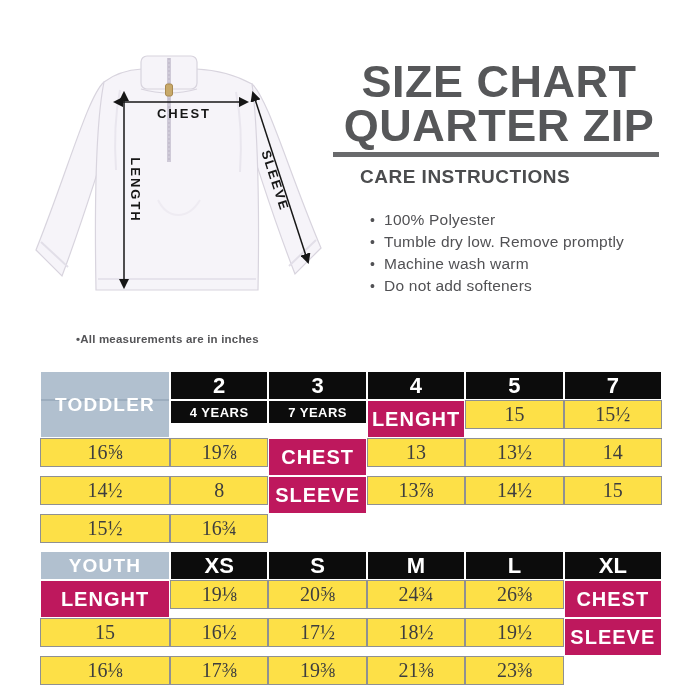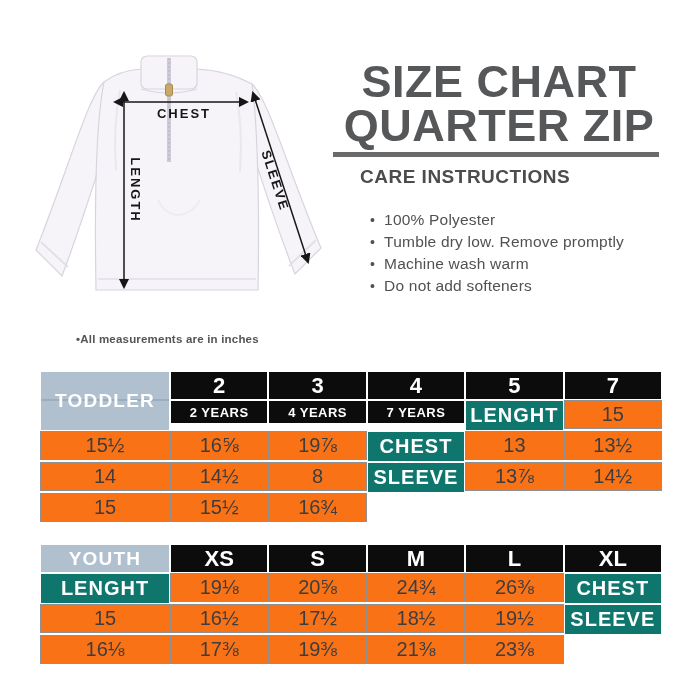--- a/index.html
+++ b/index.html
@@ -18,32 +18,32 @@
   .care-heading{position:absolute;left:360px;top:166px;font-size:19px;font-weight:bold;
                 color:#4b4c4e;letter-spacing:.5px;}
   .care-list{position:absolute;left:370px;top:211px;margin:0;padding:0;list-style:none;}
   .care-list li{display:flex;align-items:baseline;height:22px;font-size:15.5px;
                 color:#515154;letter-spacing:.2px;}
   .care-list .dot{font-size:14px;margin-right:9px;color:#515154;}
 
   
   .tables-wrap{position:absolute;left:41px;top:372px;width:620px;}
   .size-table{display:grid;grid-template-columns:128px repeat(5,1fr);gap:2px;width:620px;}
-  .size-table + .size-table{margin-top:24px;}
+  .size-table + .size-table{margin-top:10px;}
   .cell{display:flex;align-items:center;justify-content:center;}
   .group-cell{background:#b1c0cf;color:#fff;font-weight:bold;font-size:19px;letter-spacing:1.2px;}
   .group-cell.span2{grid-row:1/3;
      background:linear-gradient(#b1c0cf 0 27px,#9cadbe 27px 29px,#b1c0cf 29px);}
   .head-cell{background:#0c0c0c;color:#fff;font-weight:bold;font-size:22px;height:27px;}
   .subhead-cell{background:#0c0c0c;color:#fff;font-weight:bold;font-size:13px;height:22px;
                 letter-spacing:.5px;}
-  .label-cell{background:#0f766e;color:#fff;font-weight:bold;font-size:20px;height:29px;
+  .label-cell{background:#be185d;color:#fff;font-weight:bold;font-size:20px;height:36px;
               letter-spacing:1px;}
-  .data-cell{background:#f97316;color:#3d3d3f;font-size:20px;height:27px;
-             box-shadow:0 0 0 1px #8f9092;}
+  .data-cell{background:#fde047;color:#3d3d3f;font-size:20px;height:27px;
+             box-shadow:0 0 0 1px #8f9092;font-family:Liberation Serif, serif;}
 </style>
 </head>
 <body>
 
 <div class="page">
 
   <svg class="diagram-svg" width="310" height="252" viewBox="0 0 310 252">
     <defs>
       <marker id="arr" viewBox="0 0 10 10" refX="8" refY="5" markerWidth="7" markerHeight="7" orient="auto-start-reverse">
         <path d="M0,0 L10,5 L0,10 z" fill="#161616"></path>
@@ -110,21 +110,20 @@
     </ul>
 
   <div class="tables-wrap">
       <div class="size-table">
         <div class="cell group-cell span2">TODDLER</div>
         <div class="cell head-cell">2</div>
         <div class="cell head-cell">3</div>
         <div class="cell head-cell">4</div>
         <div class="cell head-cell">5</div>
         <div class="cell head-cell">7</div>
-        <div class="cell subhead-cell">2 YEARS</div>
         <div class="cell subhead-cell">4 YEARS</div>
         <div class="cell subhead-cell">7 YEARS</div>
         <div class="cell label-cell">LENGHT</div>
         <div class="cell data-cell">15</div>
         <div class="cell data-cell">15½</div>
         <div class="cell data-cell">16⅝</div>
         <div class="cell data-cell">19⅞</div>
         <div class="cell label-cell">CHEST</div>
         <div class="cell data-cell">13</div>
         <div class="cell data-cell">13½</div>

